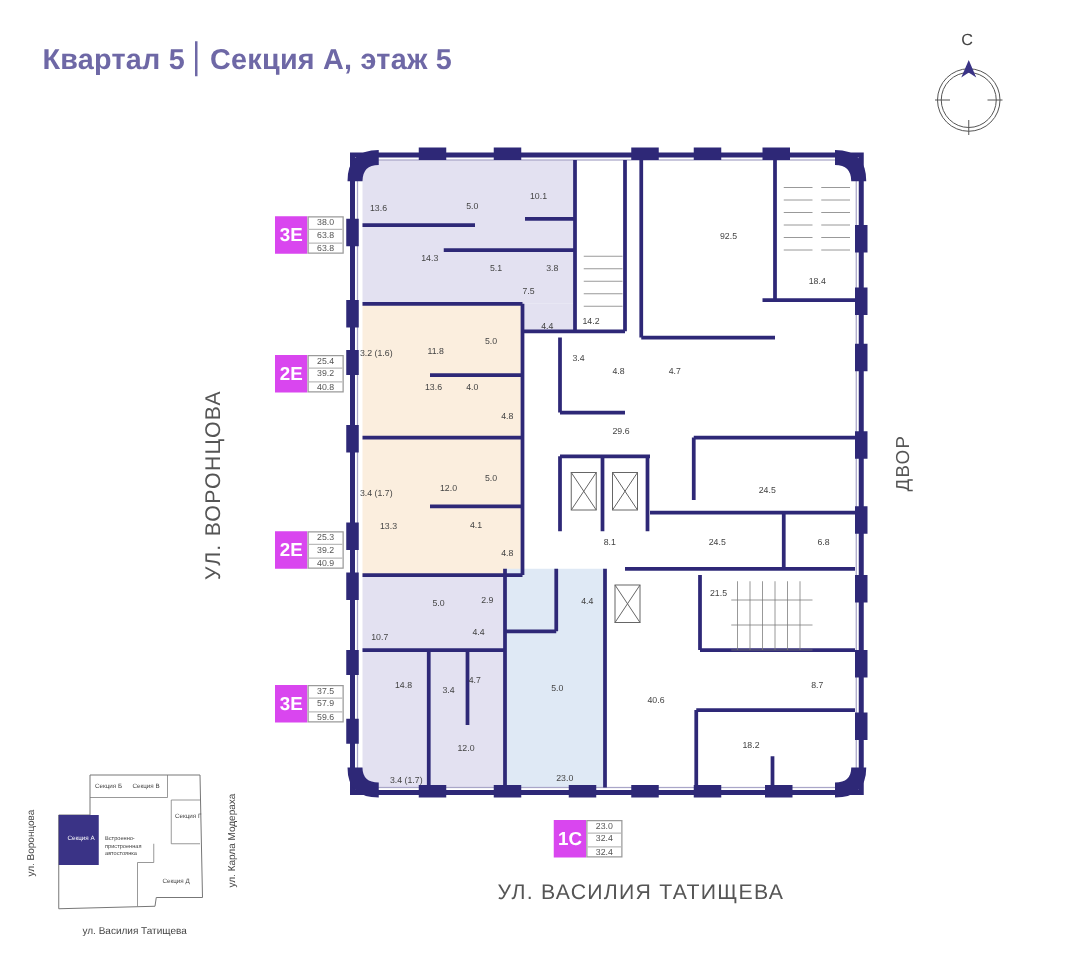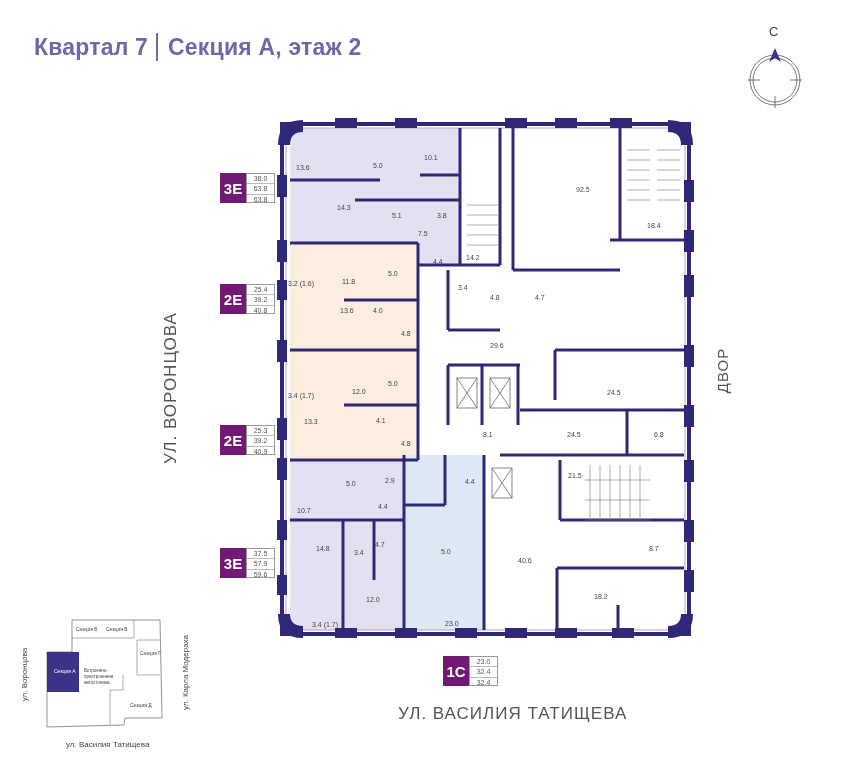--- a/index.html
+++ b/index.html
@@ -5,34 +5,34 @@
   html, body { margin:0; padding:0; background:#ffffff; }
   body { width:853px; height:768px; position:relative; overflow:hidden; font-family:"Liberation Sans", sans-serif; }
   .title { position:absolute; left:34px; top:34px; font-size:23px; font-weight:bold; color:#6e68a6; letter-spacing:0.2px; white-space:nowrap; }
   .title .sep { display:inline-block; width:2px; height:28px; background:#6e68a6; vertical-align:middle; margin:0 10px 0 8px; position:relative; top:-2px; }
   .compass { position:absolute; left:740px; top:30px; width:70px; height:80px; }
   .street { position:absolute; color:#555; font-size:17px; letter-spacing:1px; white-space:nowrap; }
   .street-left { left:95px; top:378px; transform:rotate(-90deg); transform-origin:center; }
   .street-bottom { left:398px; top:704px; }
   .street-right { left:700px; top:362px; transform:rotate(-90deg); transform-origin:center; font-size:15px; }
   .badge { position:absolute; display:flex; height:30px; font-family:"Liberation Sans", sans-serif; }
-  .badge .code { background:#701a75; color:#fff; font-weight:bold; font-size:15px; width:26px; display:flex; align-items:center; justify-content:center; }
+  .badge .code { background:#d946ef; color:#fff; font-weight:bold; font-size:15px; width:26px; display:flex; align-items:center; justify-content:center; }
   .badge .vals { border:1px solid #9a9a9a; background:#fff; width:27px; display:flex; flex-direction:column; }
   .badge .vals span { font-size:7px; color:#555; text-align:center; line-height:9.3px; border-bottom:1px solid #bbb; }
   .badge .vals span:last-child { border-bottom:none; }
   .plan { position:absolute; left:0; top:0; }
   .room-label { position:absolute; font-size:7px; color:#444; white-space:nowrap; }
   .mini { position:absolute; left:20px; top:610px; width:170px; height:150px; }
   .mini-street { position:absolute; font-size:8px; color:#444; white-space:nowrap; }
 </style>
 </head>
 <body>
 
 <div class="title">
-  <span>Квартал 7</span><span class="sep"></span><span>Секция А, этаж 2</span>
+  <span>Квартал 5</span><span class="sep"></span><span>Секция А, этаж 5</span>
 </div>
 
 <div class="compass">
   <div style="position:absolute;left:29px;top:-6px;font-size:13px;color:#444;">С</div>
   <svg width="70" height="80" viewBox="0 0 70 80">
     <circle cx="35" cy="50" r="25" fill="none" stroke="#555" stroke-width="0.8"></circle>
     <circle cx="35" cy="50" r="22" fill="none" stroke="#555" stroke-width="0.8"></circle>
     <line x1="8" y1="50" x2="20" y2="50" stroke="#555" stroke-width="0.8"></line>
     <line x1="50" y1="50" x2="62" y2="50" stroke="#555" stroke-width="0.8"></line>
     <line x1="35" y1="66" x2="35" y2="78" stroke="#555" stroke-width="0.8"></line>

